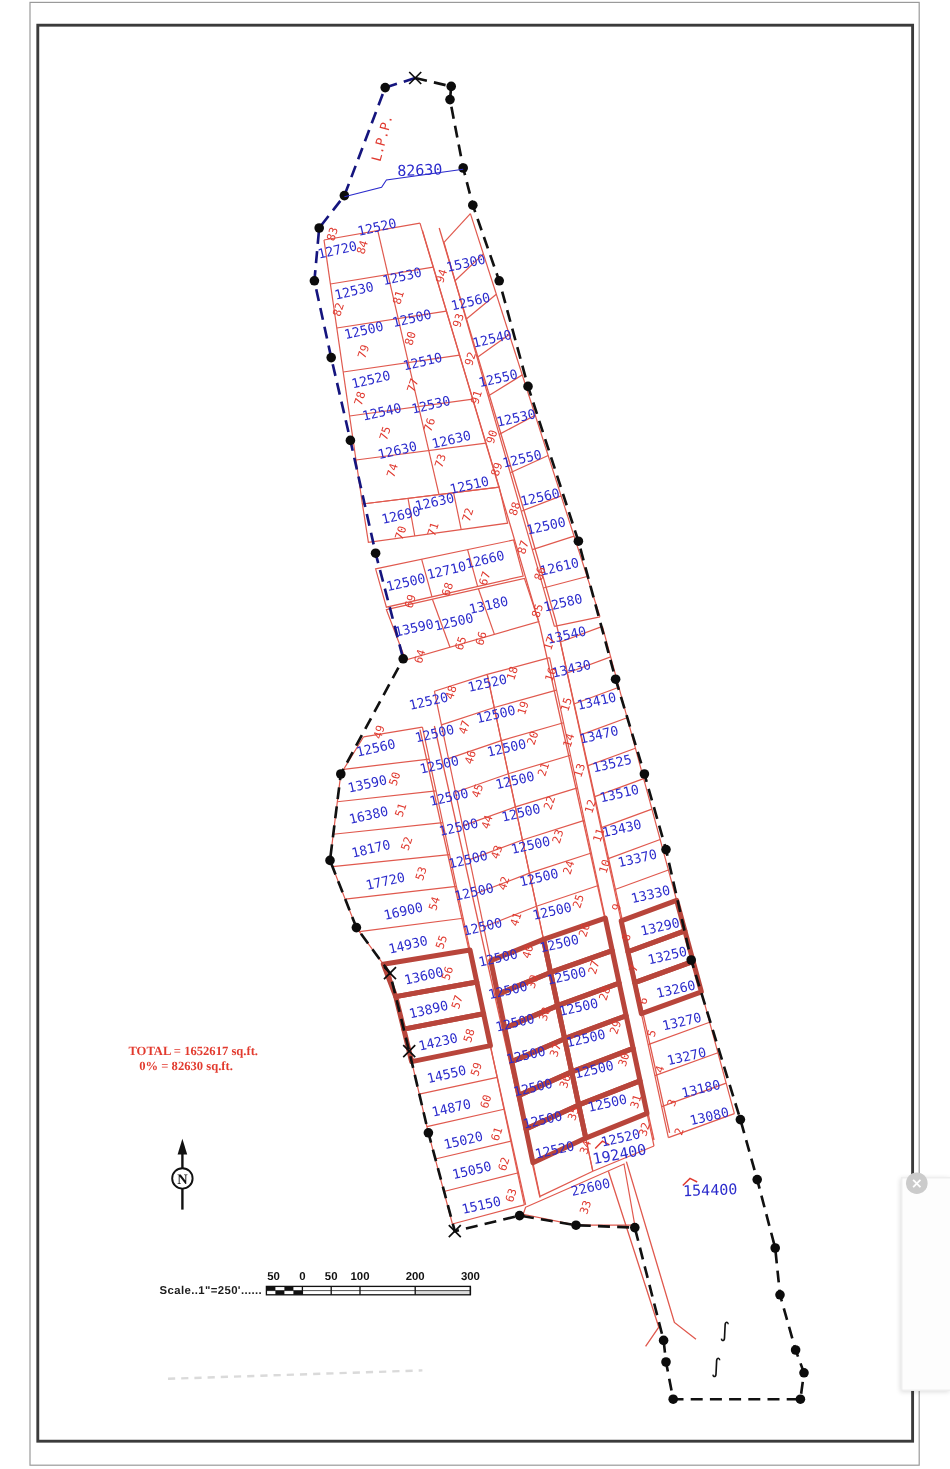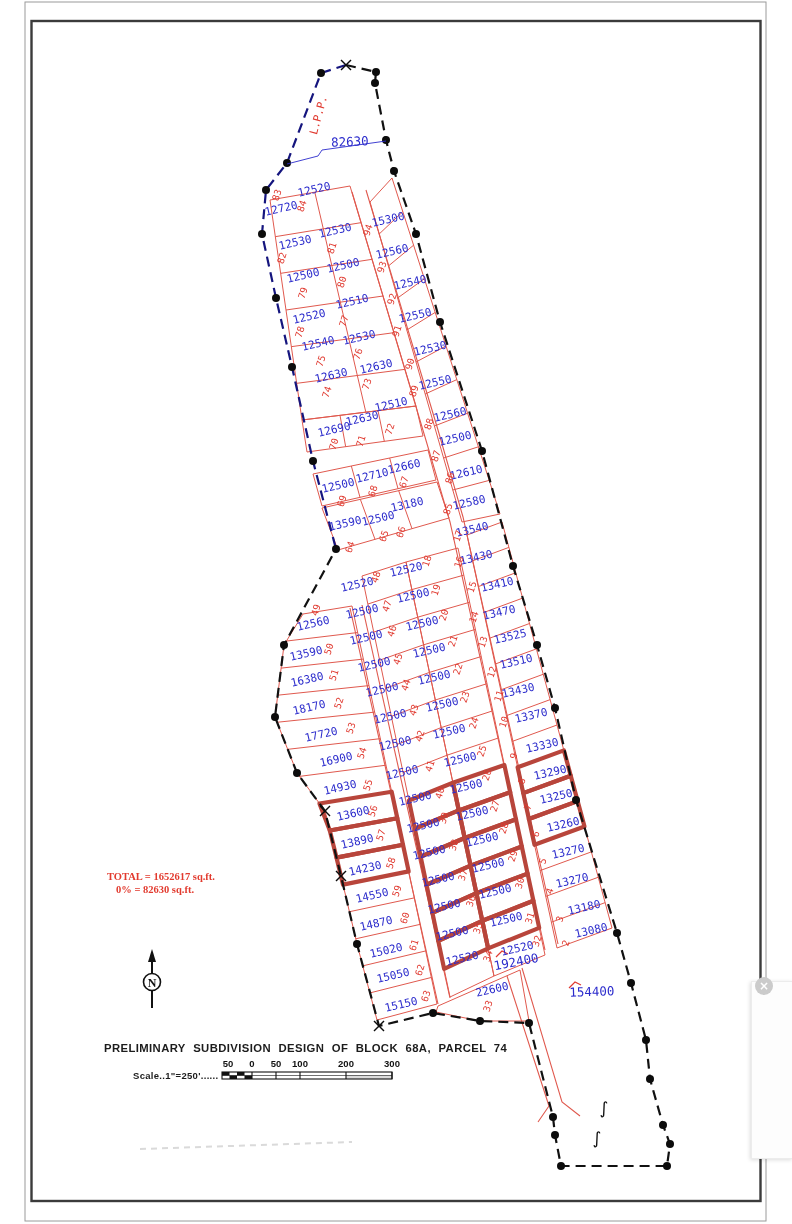--- a/index.html
+++ b/index.html
@@ -417,21 +417,20 @@
       <rect x="346" y="1075.5" width="46" height="3.5" fill="#111" opacity="0.15"></rect>
       <text x="0" y="0" fill="#111" font-size="9.5" font-family="&quot;Liberation Sans&quot;,sans-serif" font-weight="bold" text-anchor="middle" transform="translate(228,1067) rotate(0)">50</text>
       <text x="0" y="0" fill="#111" font-size="9.5" font-family="&quot;Liberation Sans&quot;,sans-serif" font-weight="bold" text-anchor="middle" transform="translate(252,1067) rotate(0)">0</text>
       <text x="0" y="0" fill="#111" font-size="9.5" font-family="&quot;Liberation Sans&quot;,sans-serif" font-weight="bold" text-anchor="middle" transform="translate(276,1067) rotate(0)">50</text>
       <text x="0" y="0" fill="#111" font-size="9.5" font-family="&quot;Liberation Sans&quot;,sans-serif" font-weight="bold" text-anchor="middle" transform="translate(300,1067) rotate(0)">100</text>
       <text x="0" y="0" fill="#111" font-size="9.5" font-family="&quot;Liberation Sans&quot;,sans-serif" font-weight="bold" text-anchor="middle" transform="translate(346,1067) rotate(0)">200</text>
       <text x="0" y="0" fill="#111" font-size="9.5" font-family="&quot;Liberation Sans&quot;,sans-serif" font-weight="bold" text-anchor="middle" transform="translate(392,1067) rotate(0)">300</text>
       <line x1="140" y1="1149" x2="352" y2="1142" stroke="#dadada" stroke-width="2" stroke-dasharray="6 5"></line>
     </svg>
 
-  <div class="ovl" id="title">PRELIMINARY SUBDIVISION DESIGN OF BLOCK 68A, PARCEL 74</div>
   <div class="ovl" id="scaleTxt">Scale..1"=250'......</div>
   <div class="ovl" id="totals">
     <div class="l1">TOTAL = 1652617 sq.ft.</div>
     <div class="l2">0% = 82630 sq.ft.</div>
   </div>
 
   <div id="sidePanel">
     <div id="closeBtn">×</div>
   </div>
 </div>

